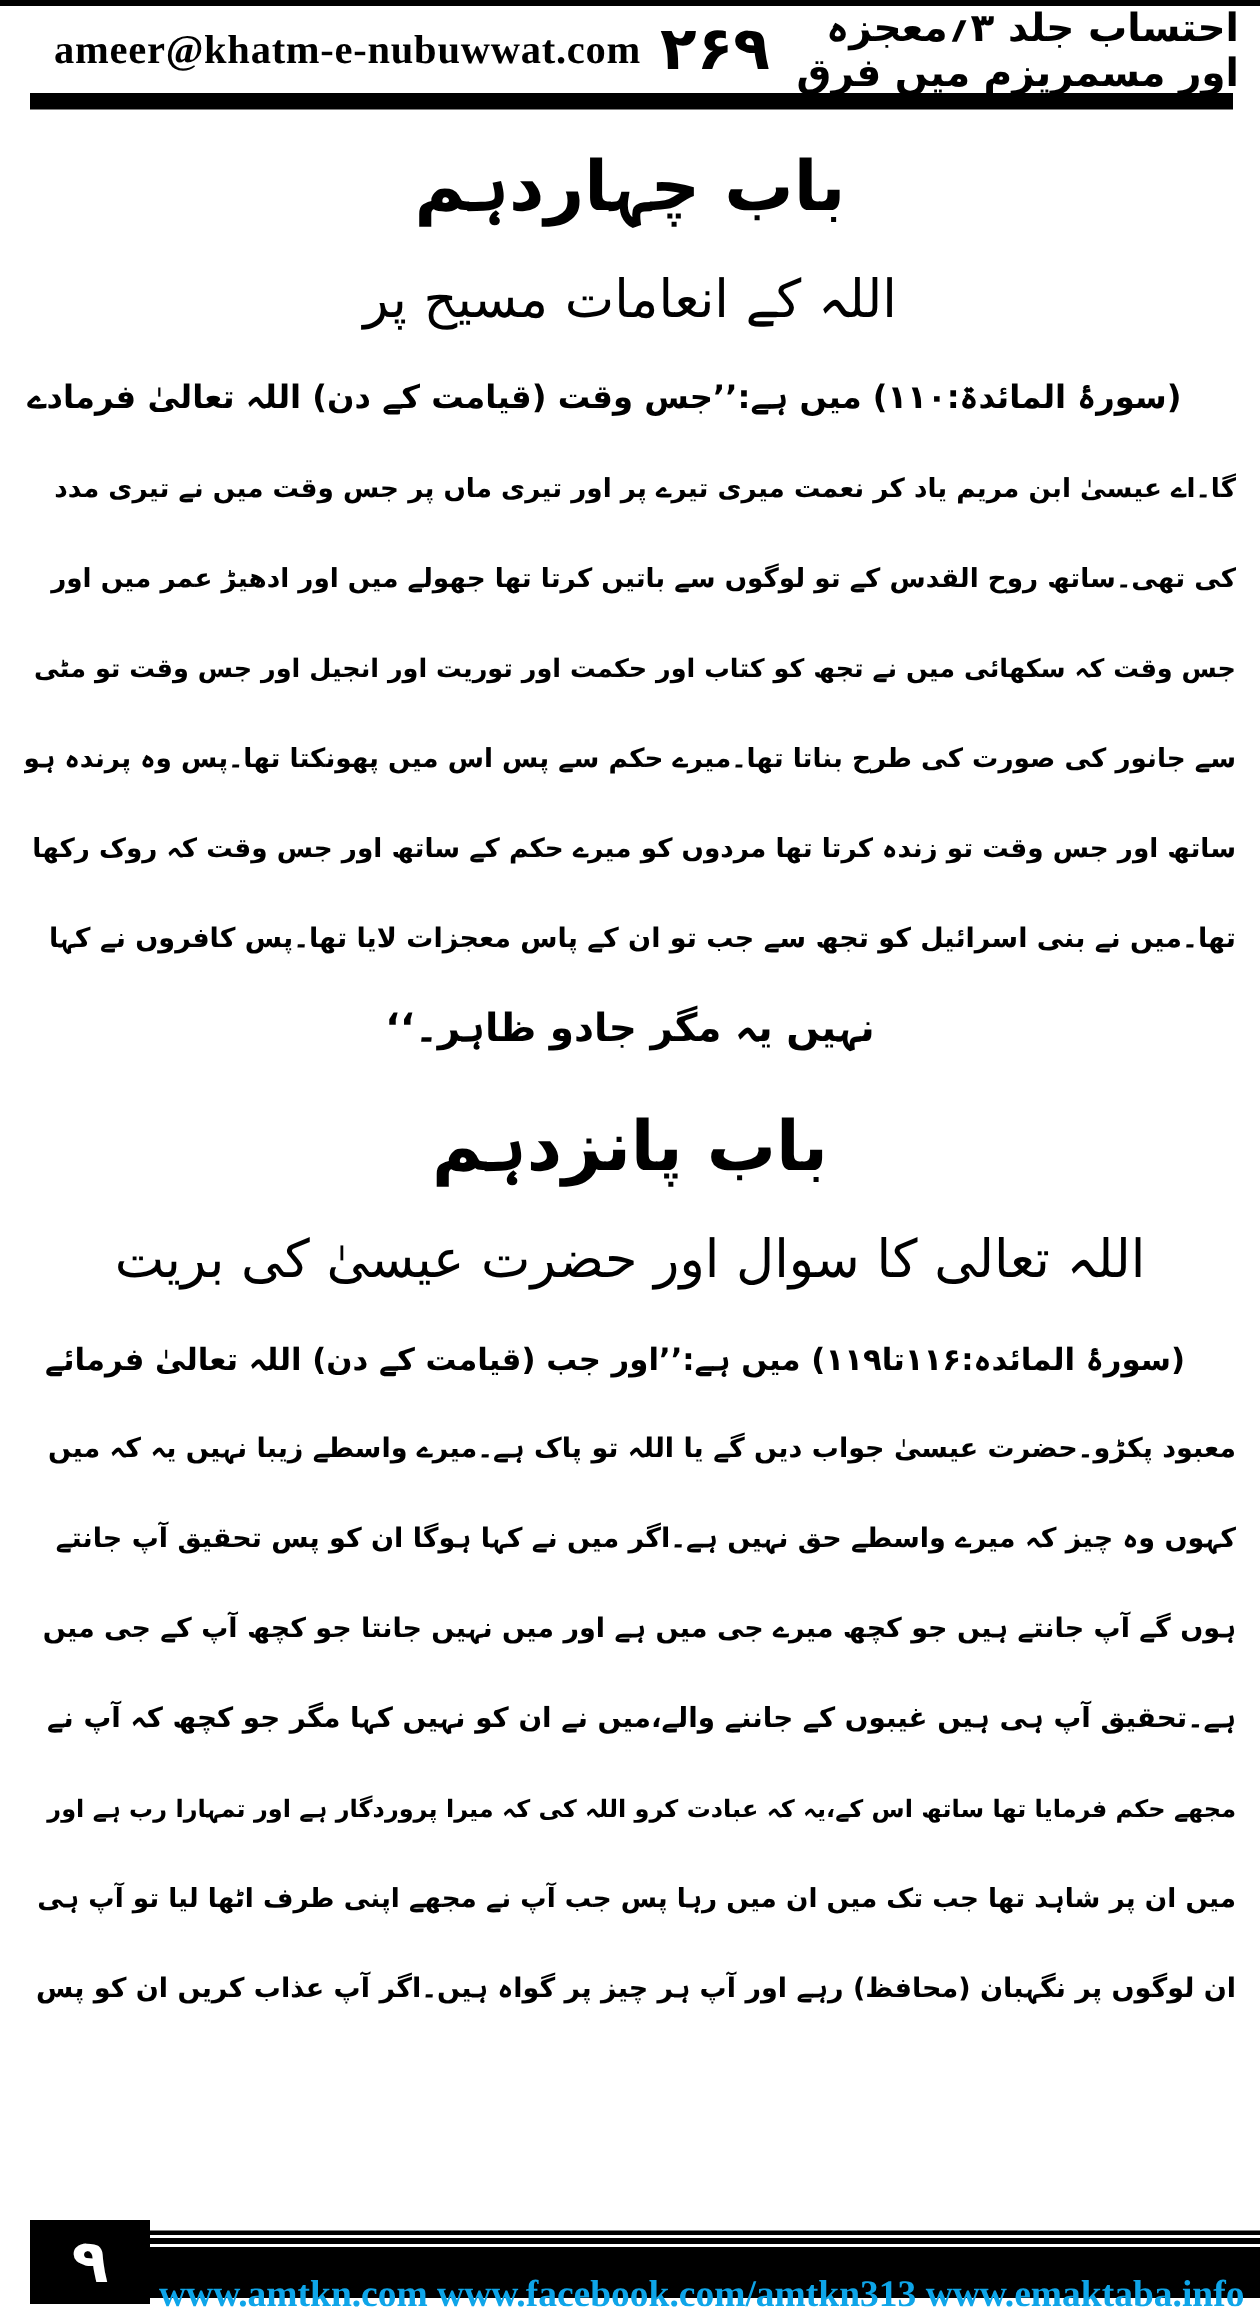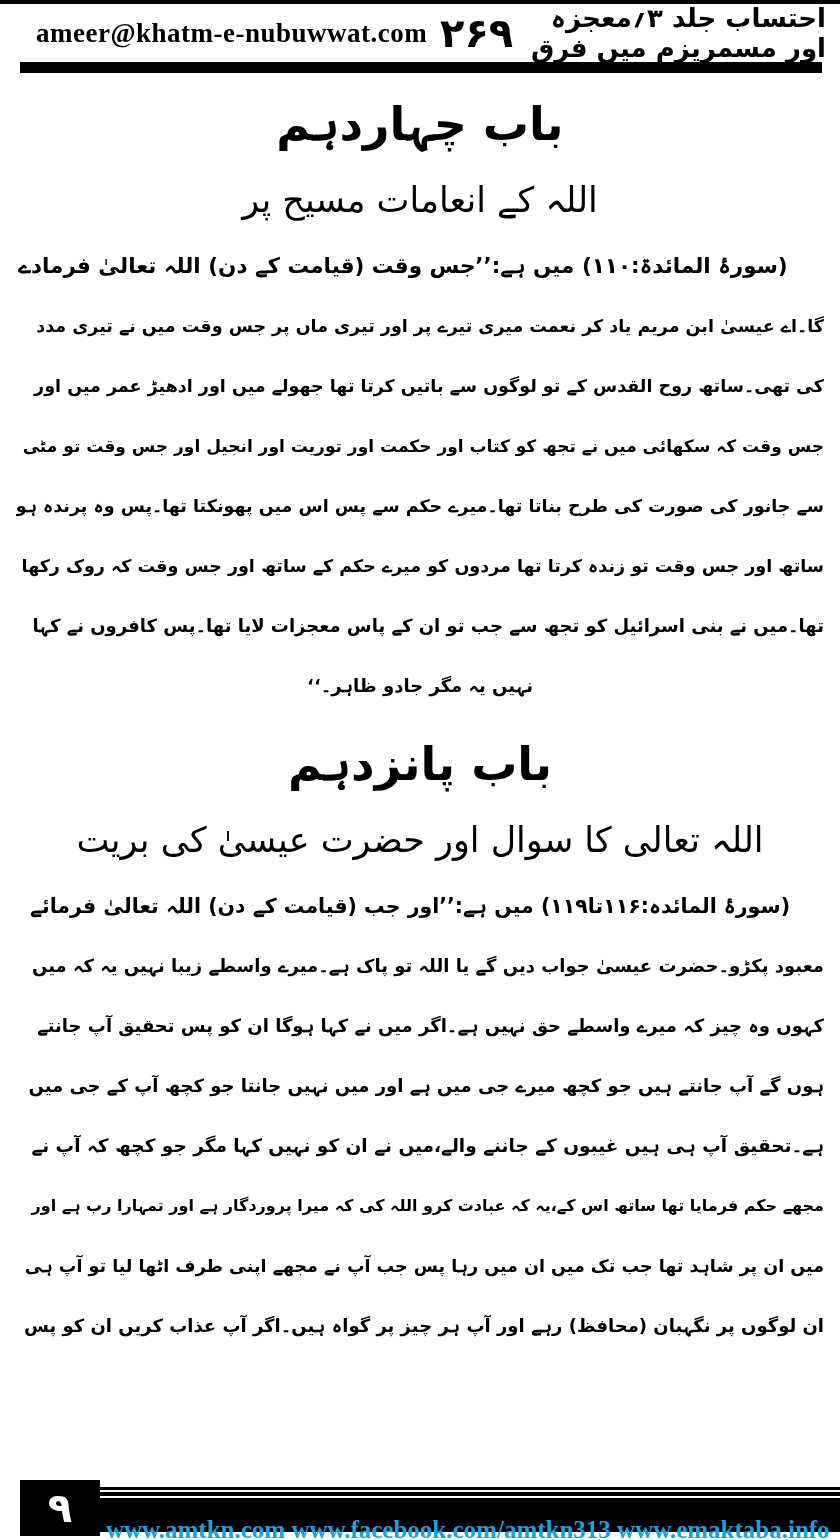--- a/index.html
+++ b/index.html
@@ -9,21 +9,21 @@
   .header{position:absolute;top:6px;left:0;right:0;height:54px;display:flex;
           align-items:center;justify-content:space-between;padding:0 14px 0 36px;box-sizing:border-box;}
   .email{font-family:"Liberation Serif",serif;font-weight:bold;font-size:27px;letter-spacing:.5px;}
   .pagenum{font-size:40px;font-weight:bold;direction:rtl;}
   .booktitle{font-size:26px;font-weight:bold;direction:rtl;max-width:300px;}
   .header-rule{position:absolute;top:62px;left:20px;right:18px;height:11px;background:#000;}
   .content{position:absolute;top:84px;left:16px;right:16px;}
   .ch-head{height:80px;line-height:80px;text-align:center;font-size:46px;font-weight:bold;direction:rtl;white-space:nowrap;overflow:hidden;}
   .ch-sub{height:72px;line-height:72px;text-align:center;font-size:35px;font-weight:normal;direction:rtl;white-space:nowrap;overflow:hidden;}
   .sec2 .ch-head{margin-top:8px;}
-  .uline{height:60px;line-height:60px;font-size:18px;font-weight:bold;direction:rtl;
+  .uline{height:60px;line-height:60px;font-size:26px;font-weight:bold;direction:rtl;
          white-space:nowrap;overflow:hidden;text-align:right;}
   .uline.indent{padding-right:34px;}
   .uline.center{text-align:center;}
   .footer-numbox{position:absolute;left:20px;top:1480px;width:80px;height:56px;background:#000;
                  display:flex;align-items:center;justify-content:center;}
   .footer-num{color:#fff;font-size:40px;font-weight:bold;direction:rtl;line-height:1;}
   .footer-bar{position:absolute;left:100px;right:0;top:1487px;height:45px;background:#000;box-sizing:border-box;}
   .wline{height:2px;background:#fff;}
   .wline.one{margin-top:3px;}
   .wline.two{margin-top:4px;}

